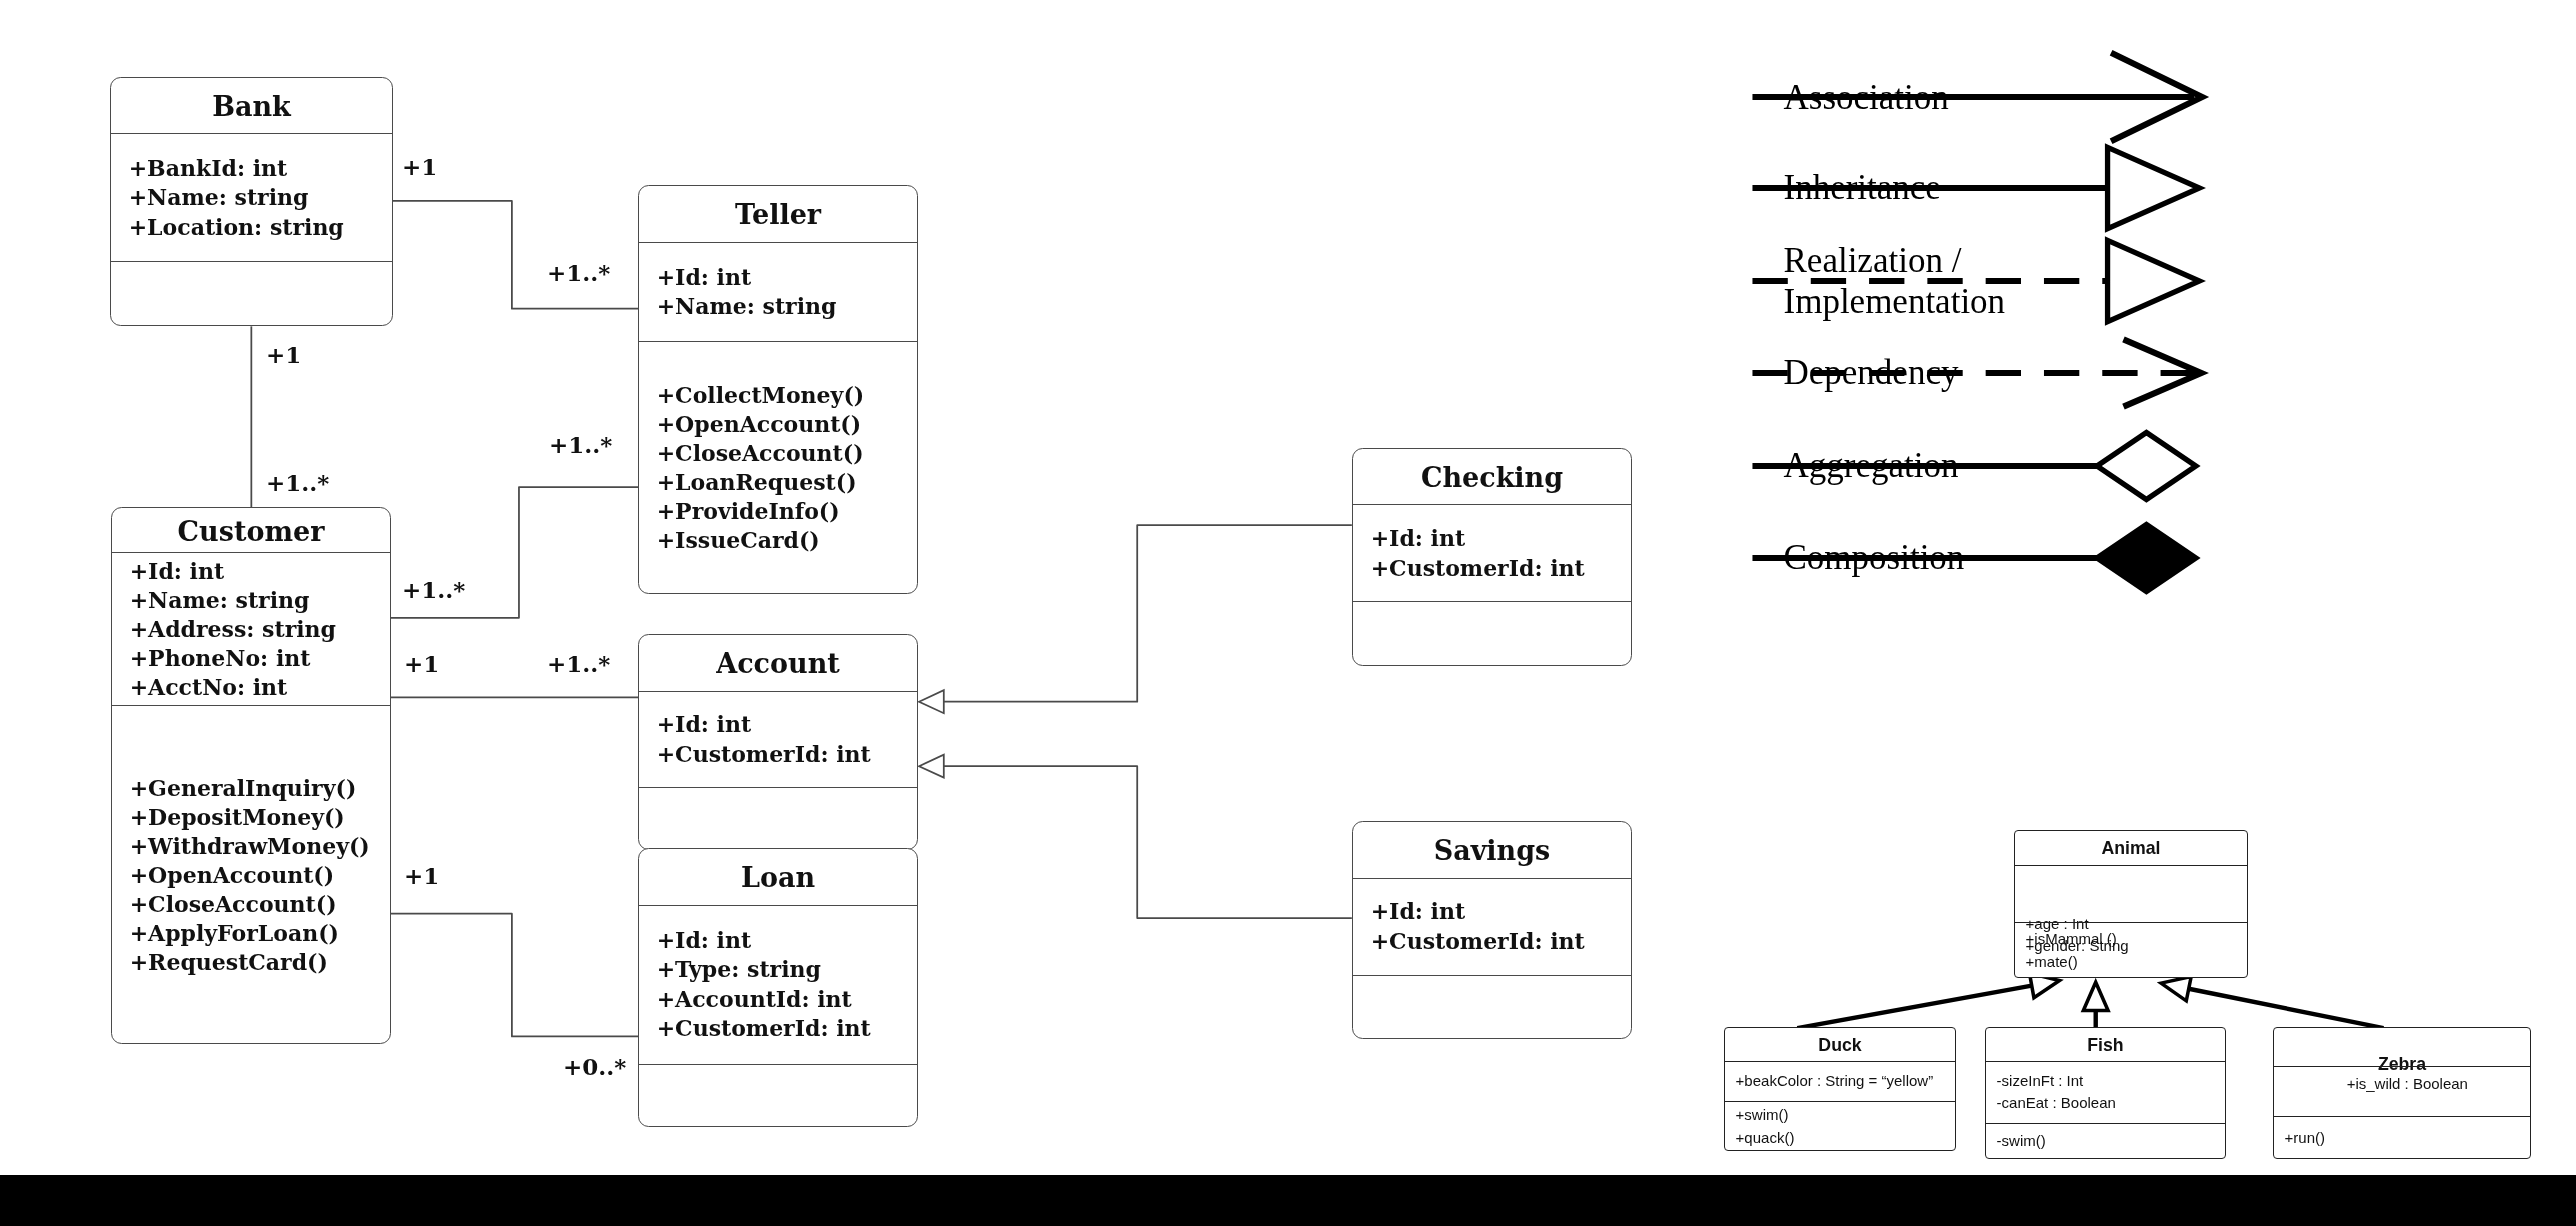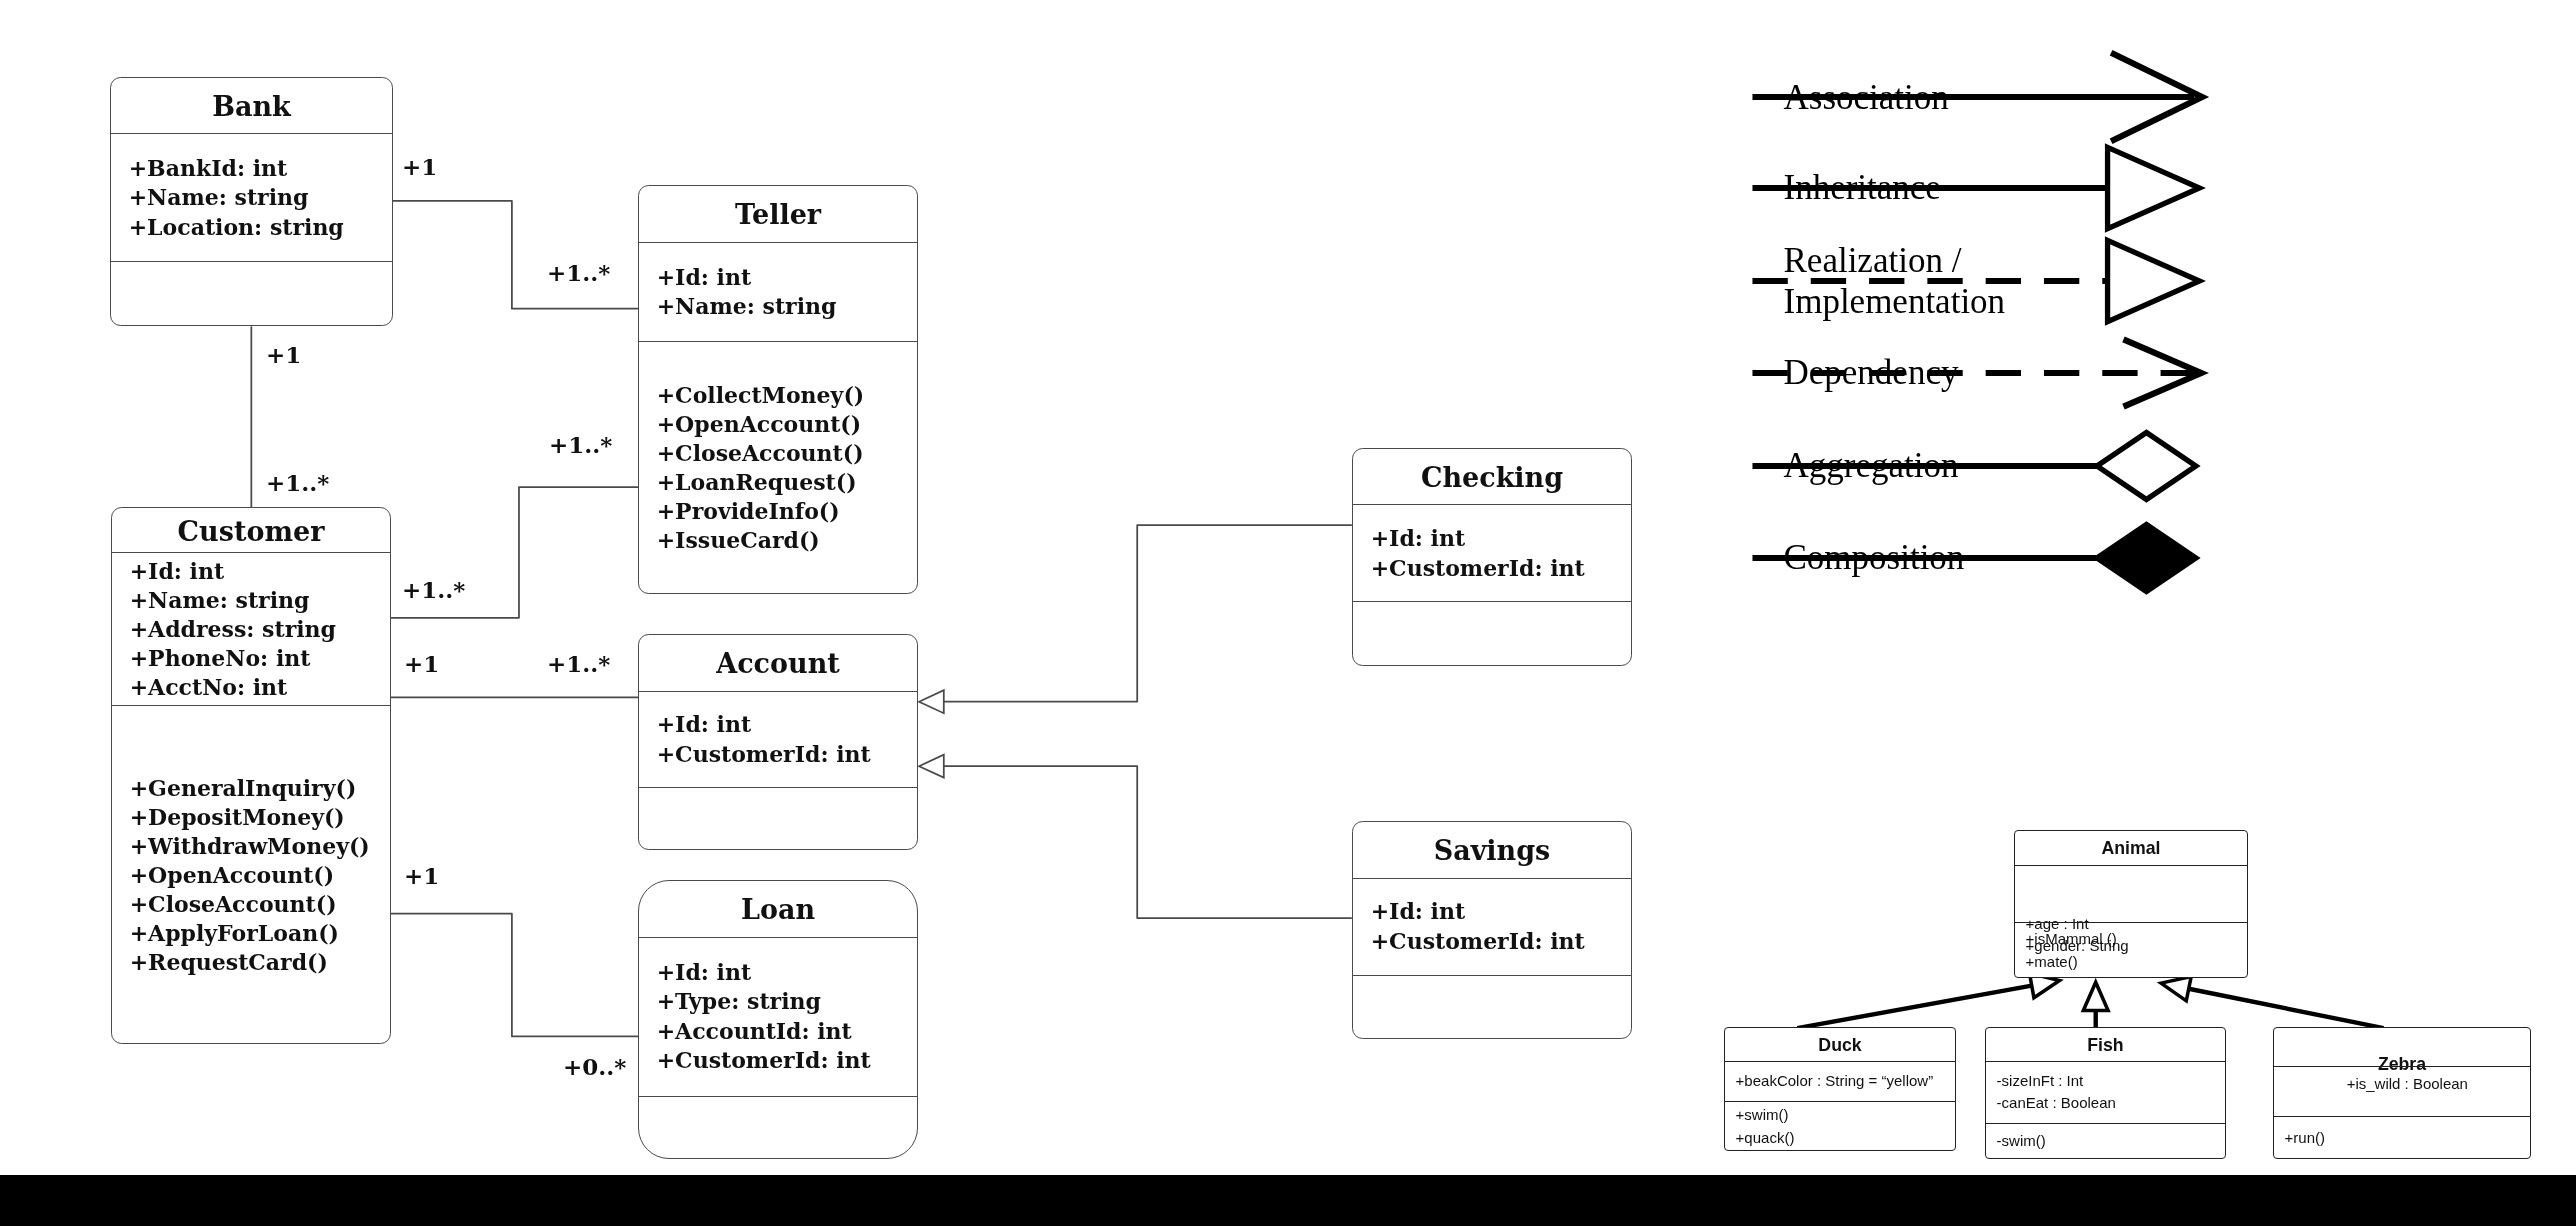--- a/index.html
+++ b/index.html
@@ -99,21 +99,21 @@
         <div class="uml-class serif serif-box" style="left: 589px; top: 585px; width: 280px; height: 216px;">
           <div class="comp title" style="top: 0px; height: 57px;">Account</div>
           <div class="sep" style="top: 56px;"></div>
           <div class="comp body" style="top: 57px; height: 95px;">
             <div class="uml-line">+Id: int</div>
             <div class="uml-line">+CustomerId: int</div>
           </div>
           <div class="sep" style="top: 152px;"></div>
           <div class="comp body" style="top: 154px; height: 61px;"></div>
         </div>
-        <div class="uml-class serif serif-box" style="left: 589px; top: 831px; width: 280px; height: 279px; border-radius: 31px;">
+        <div class="uml-class serif serif-box" style="left: 589px; top: 799px; width: 280px; height: 279px;">
           <div class="comp title" style="top: 0px; height: 57px;">Loan</div>
           <div class="sep" style="top: 56px;"></div>
           <div class="comp body" style="top: 57px; height: 157px;">
             <div class="uml-line">+Id: int</div>
             <div class="uml-line">+Type: string</div>
             <div class="uml-line">+AccountId: int</div>
             <div class="uml-line">+CustomerId: int</div>
           </div>
           <div class="sep" style="top: 215px;"></div>
           <div class="comp body" style="top: 216px; height: 61px;"></div>

